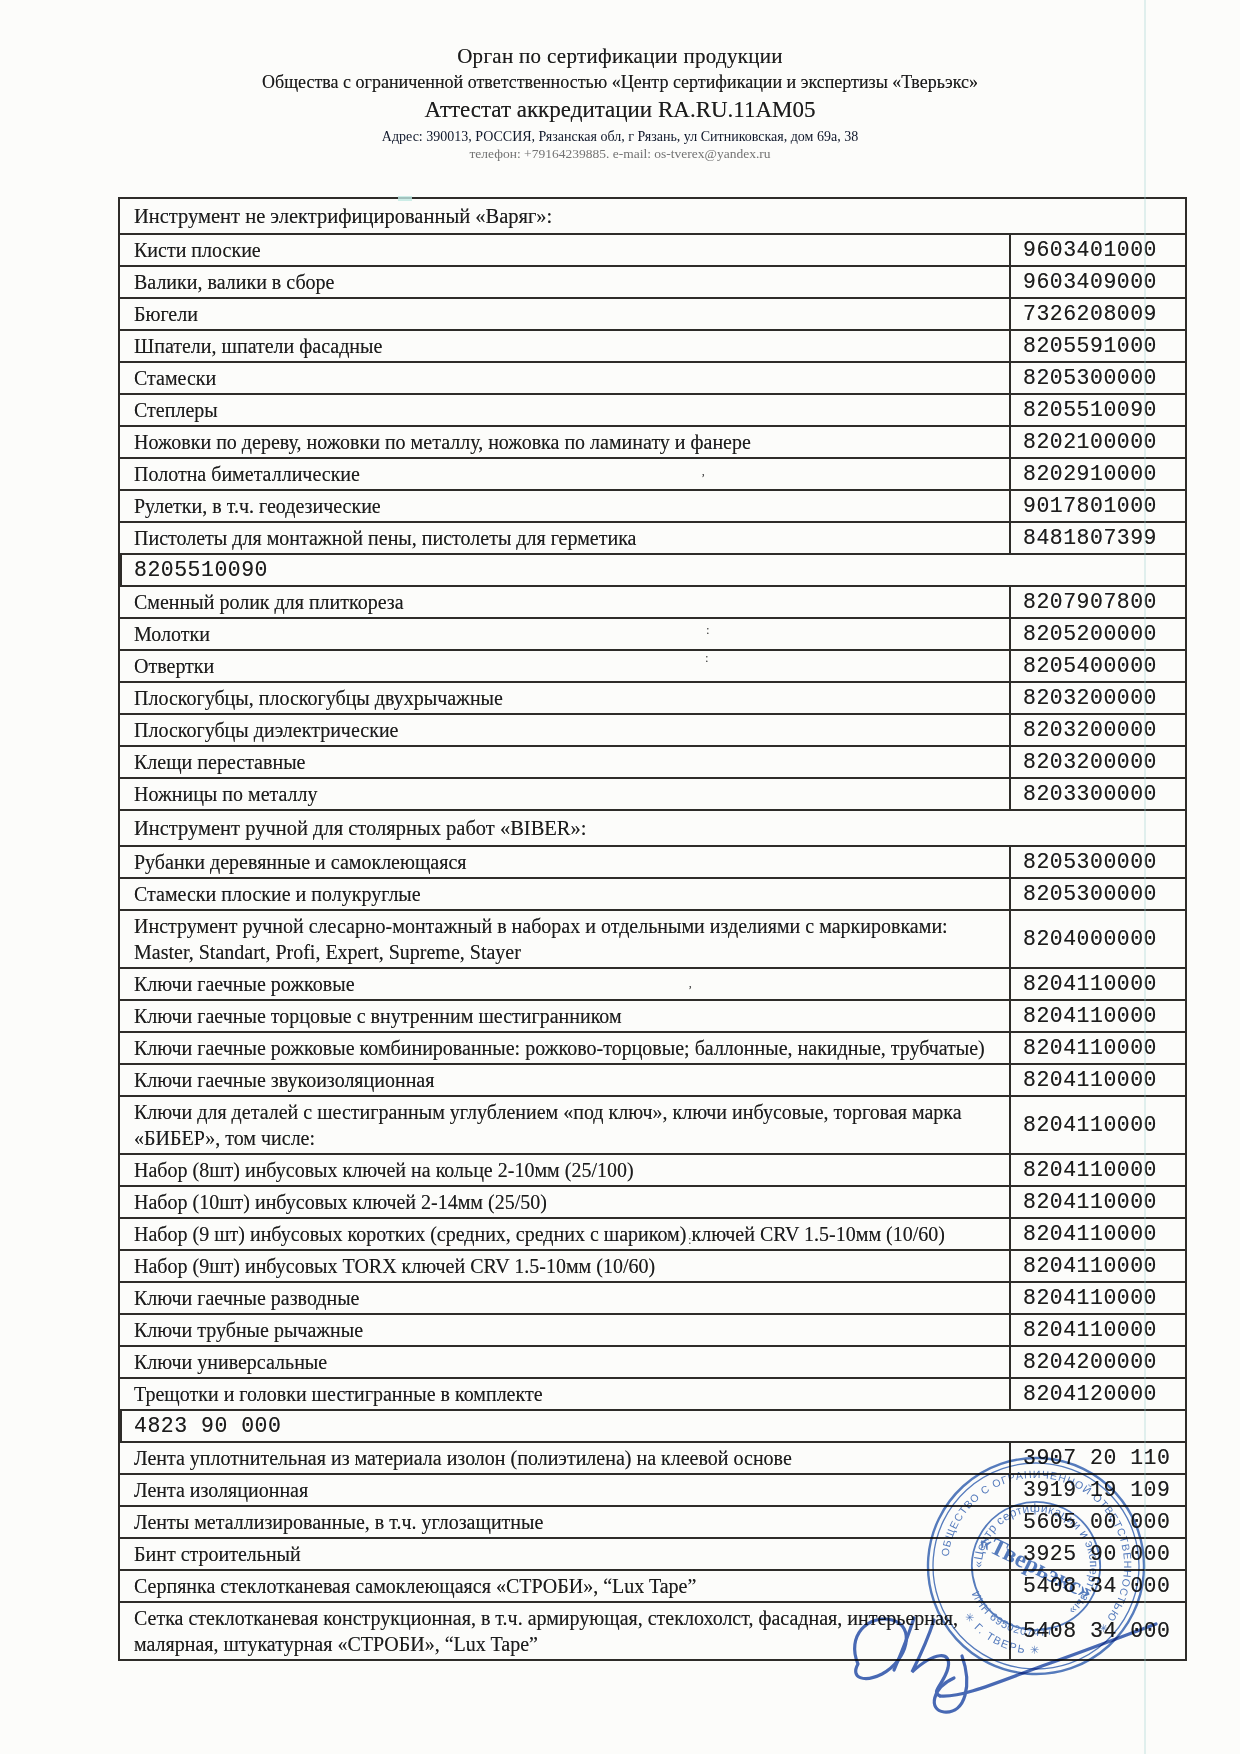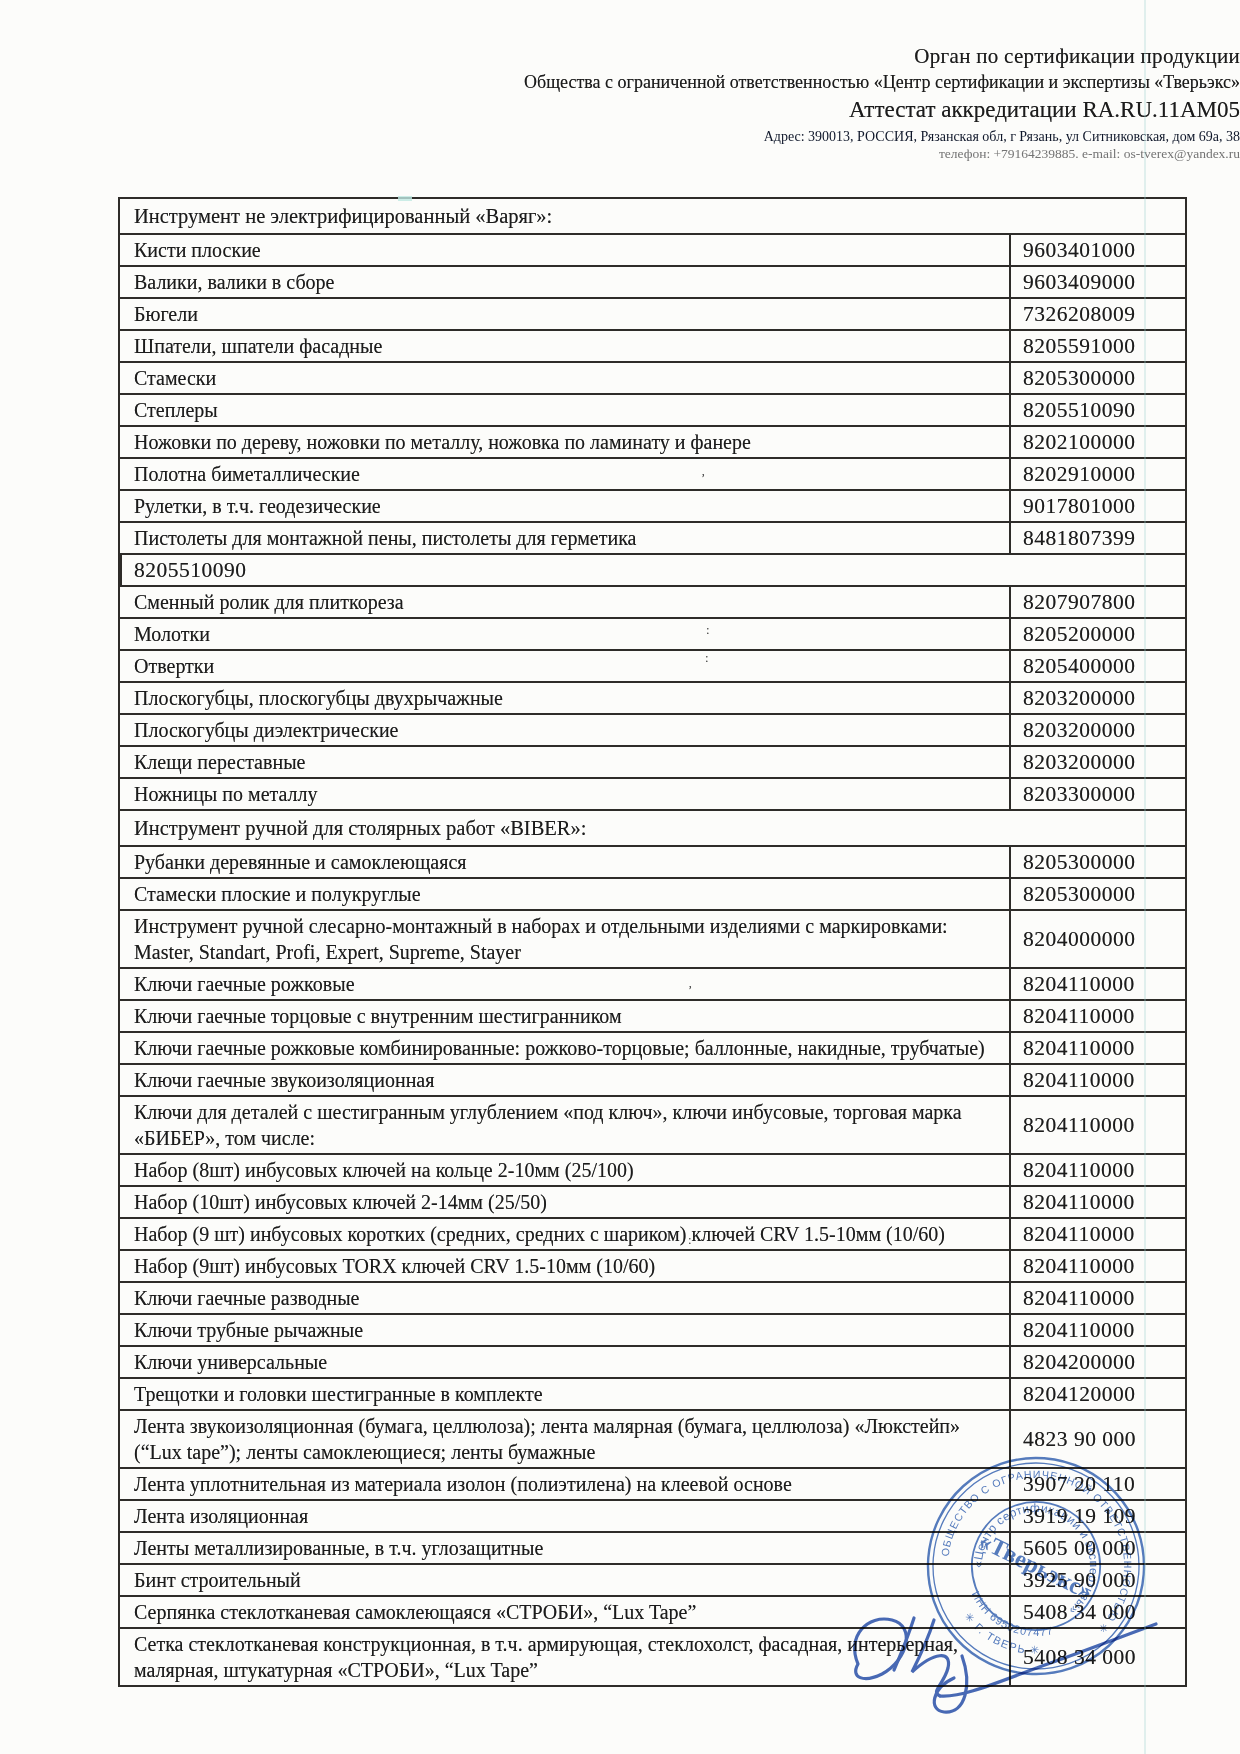--- a/index.html
+++ b/index.html
@@ -3,39 +3,39 @@
 <meta charset="utf-8">
 <style>
   html,body{margin:0;padding:0;background:#e8e8e6;}
   .page{
     position:relative;width:1240px;height:1754px;margin:0 auto;
     background:#fcfcfa;overflow:hidden;
     font-family:"Liberation Serif","DejaVu Serif",serif;
     color:#1c1c1c;
   }
   
-  .header{position:absolute;top:44px;left:0;width:100%;text-align:right;}
+  .header{position:absolute;top:44px;left:0;width:100%;text-align:center;}
   .h-line1{font-size:21px;letter-spacing:.3px;text-shadow:0 0 .5px rgba(20,20,20,.55);}
   .h-line2{font-size:18px;margin-top:3px;text-shadow:0 0 .5px rgba(20,20,20,.55);}
   .h-line3{font-size:23px;margin-top:4px;text-shadow:0 0 .5px rgba(20,20,20,.55);}
   .h-line4{font-size:14px;margin-top:6px;color:#0f172a;}
   .h-line5{font-size:13.5px;margin-top:1px;color:#737373;}
   
   .doc-table{
     position:absolute;left:118px;top:197px;width:1069px;
     border:2px solid #2e2c29;box-sizing:border-box;
     background:transparent;
   }
   .trow{display:flex;align-items:stretch;border-bottom:2px solid #2e2c29;min-height:29px;}
   .trow:last-child{border-bottom:none;}
   .cell{display:flex;align-items:center;box-sizing:border-box;
         font-size:20px;line-height:26px;text-shadow:0 0 .4px rgba(20,20,20,.5);}
   .cell.name{flex:1;padding:2px 6px 2px 14px;}
   .cell.code{width:176px;border-left:2px solid #2e2c29;padding:2px 6px 2px 12px;
-             font-size:21.5px;letter-spacing:.5px;}
+             font-size:21.5px;letter-spacing:.5px;font-family:Liberation Mono, monospace;}
   .trow.section{min-height:34px;}
   .trow.section .cell.name{font-size:20.5px;}
   
   .stamp{position:absolute;left:921px;top:1451px;width:230px;height:230px;
          mix-blend-mode:multiply;opacity:.84;}
   .signature{position:absolute;left:812px;top:1586px;width:360px;height:150px;
              mix-blend-mode:multiply;opacity:.88;}
   
   .scan-vline{position:absolute;left:1144px;top:0;width:2px;height:1754px;
               background:rgba(150,205,205,.28);pointer-events:none;}
@@ -191,21 +191,20 @@
       </div>
       <div class="trow item">
         <div class="cell name">Ключи универсальные</div>
         <div class="cell code">8204200000</div>
       </div>
       <div class="trow item">
         <div class="cell name">Трещотки и головки шестигранные в комплекте</div>
         <div class="cell code">8204120000</div>
       </div>
       <div class="trow item">
-        <div class="cell name">Лента звукоизоляционная (бумага, целлюлоза); лента малярная (бумага, целлюлоза) «Люкстейп» (“Lux tape”); ленты самоклеющиеся; ленты бумажные</div>
         <div class="cell code">4823 90 000</div>
       </div>
       <div class="trow item">
         <div class="cell name">Лента уплотнительная из материала изолон (полиэтилена) на клеевой основе</div>
         <div class="cell code">3907 20 110</div>
       </div>
       <div class="trow item">
         <div class="cell name">Лента изоляционная</div>
         <div class="cell code">3919 19 109</div>
       </div>

